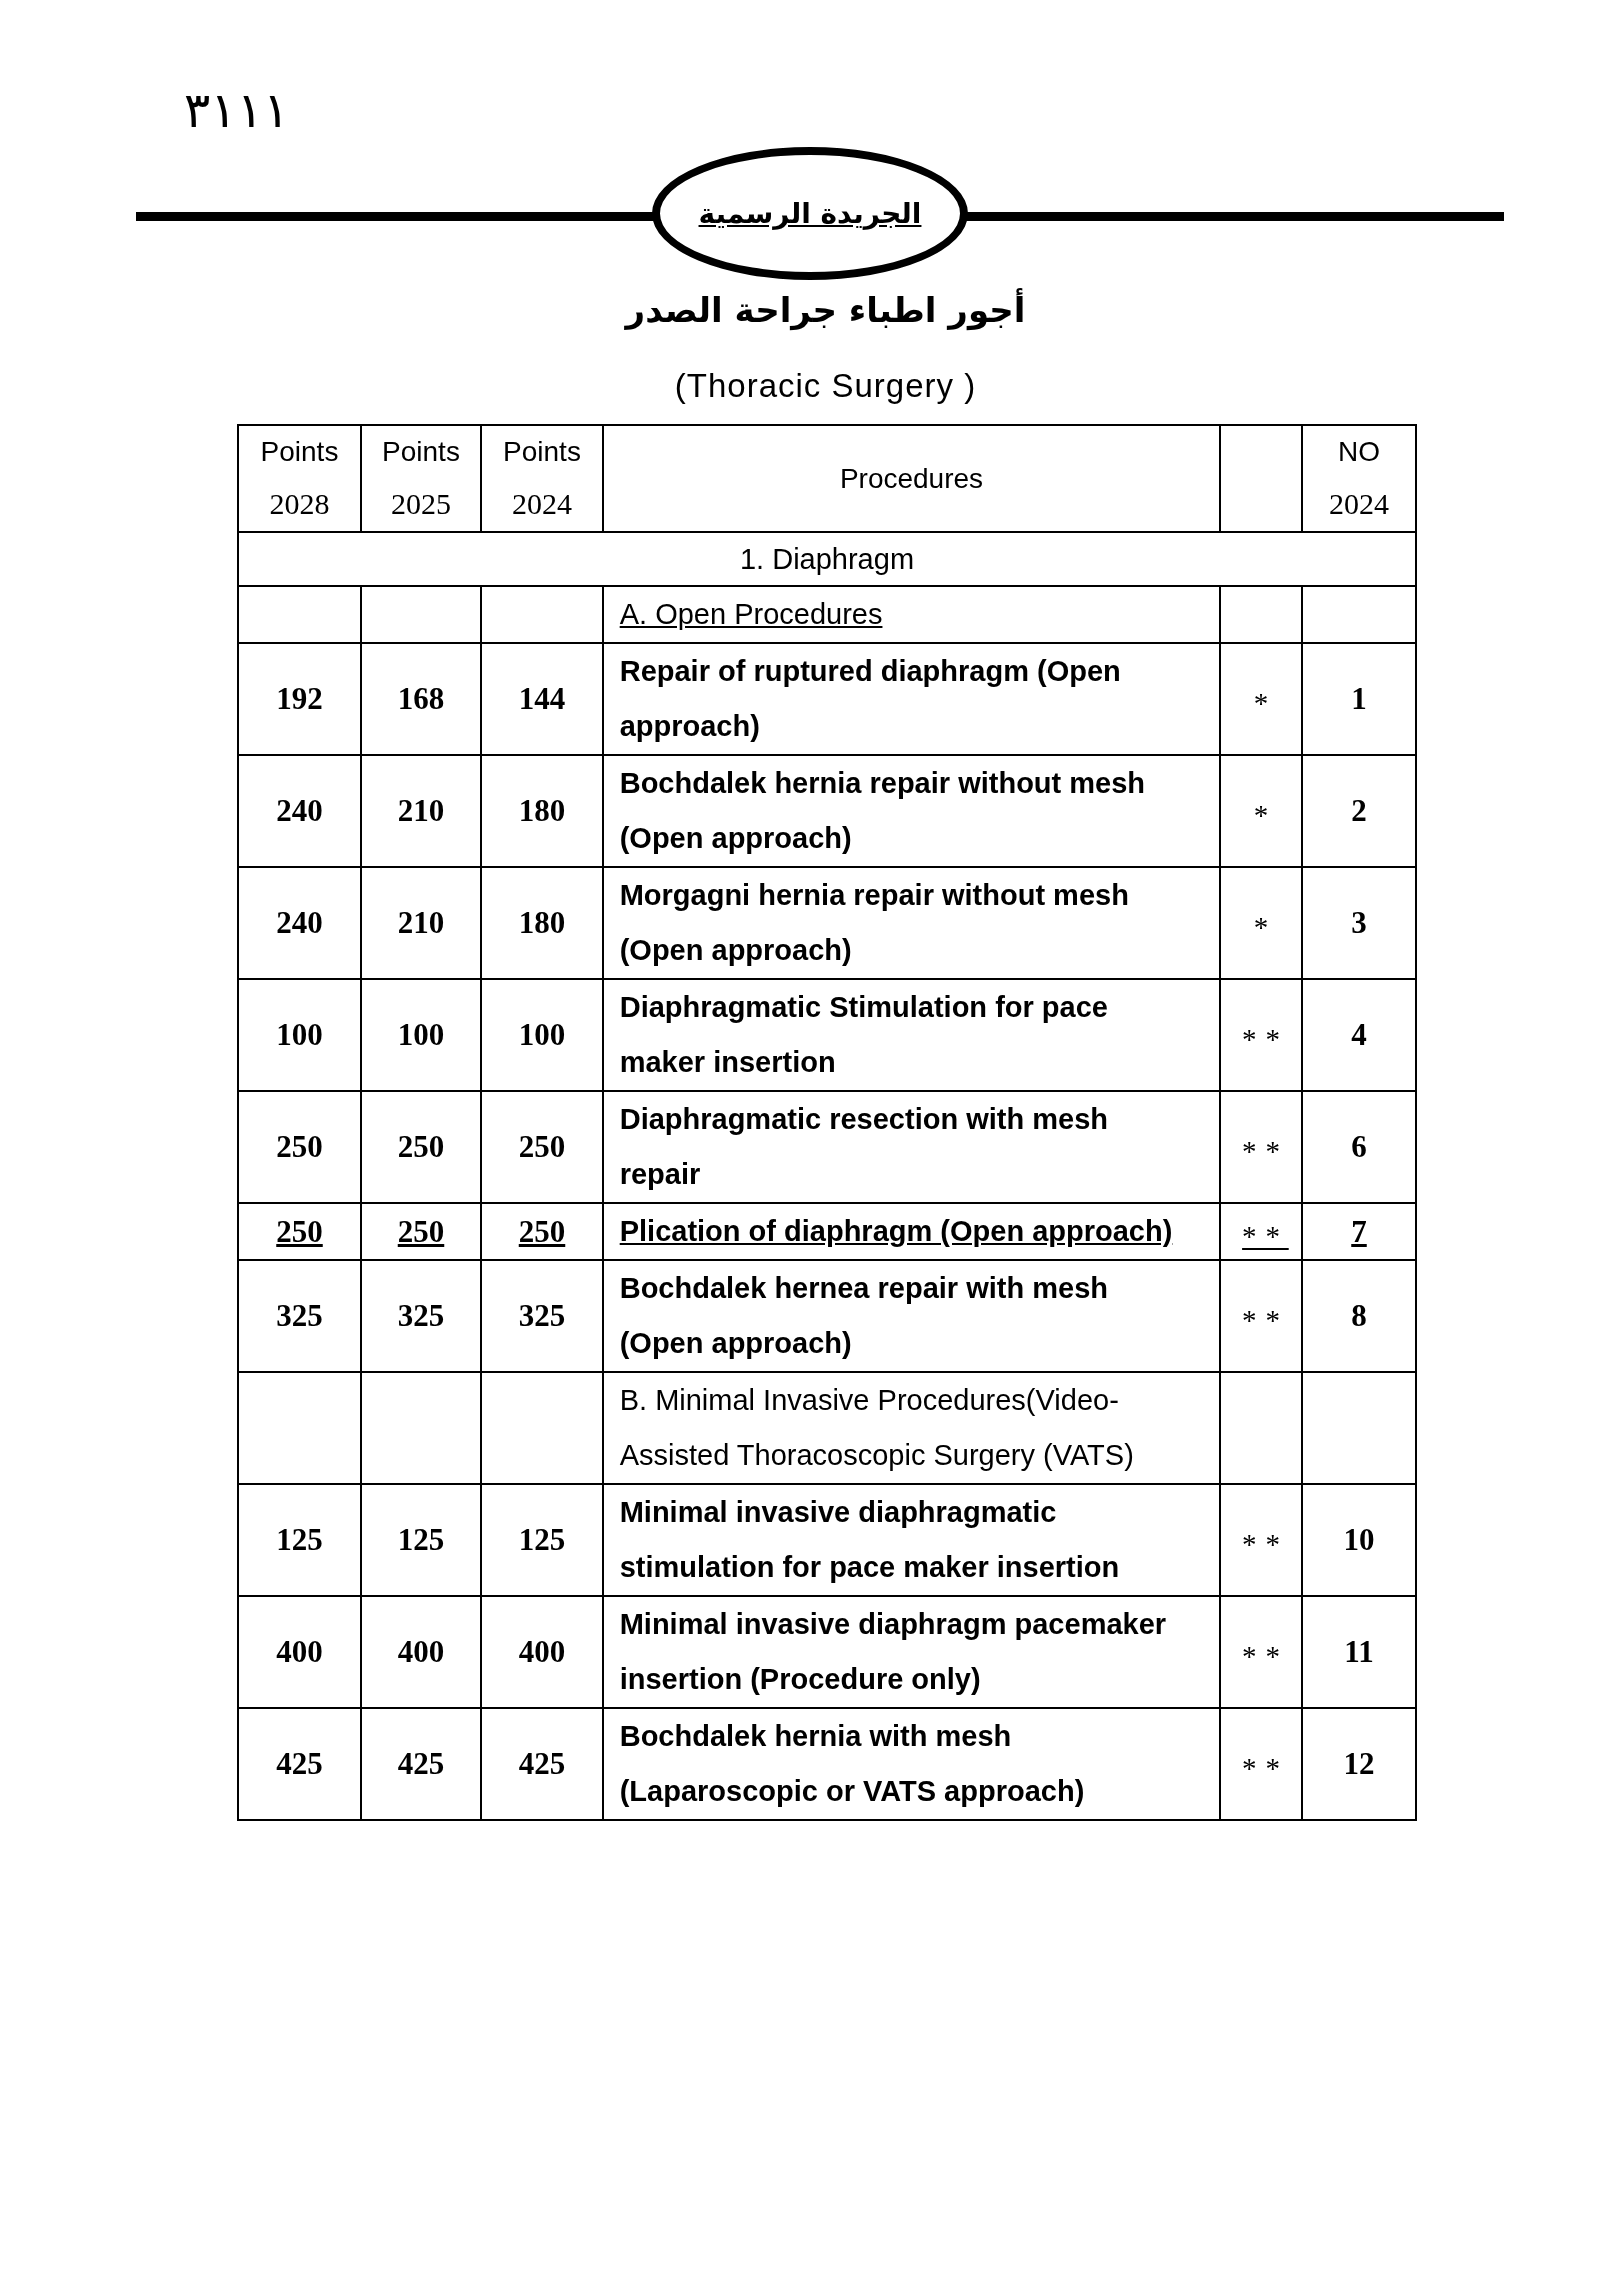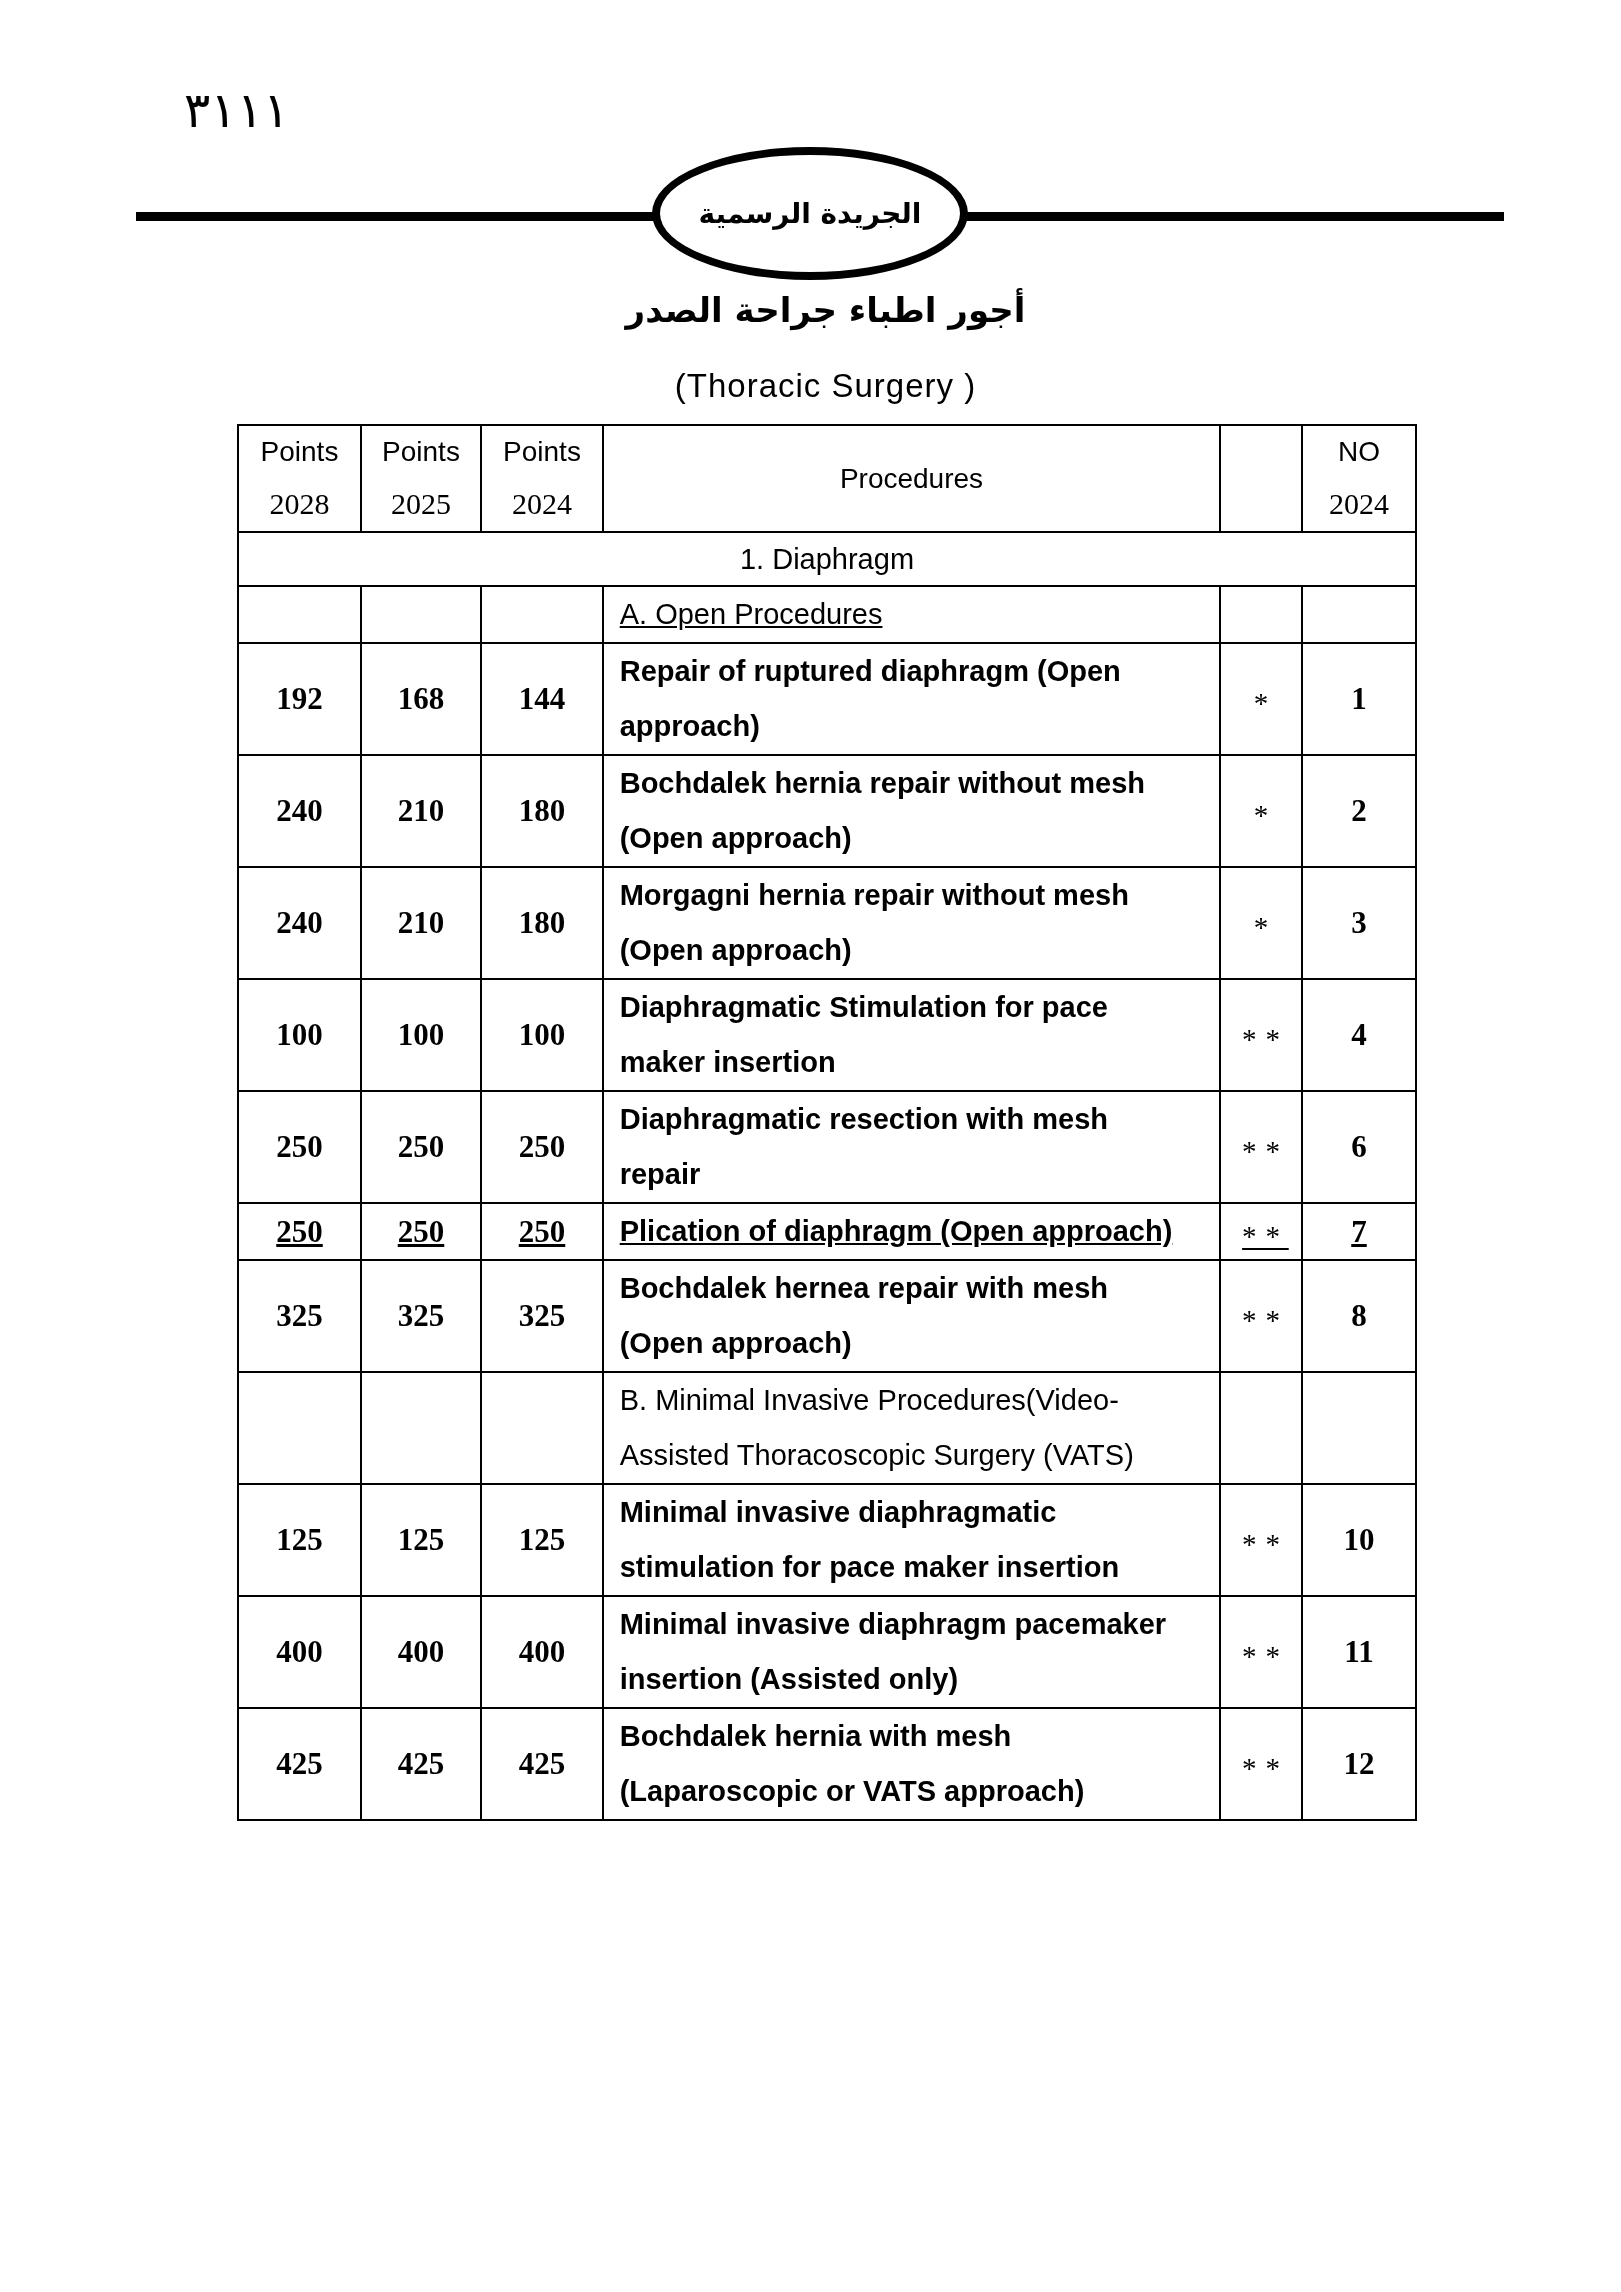--- a/index.html
+++ b/index.html
@@ -19,21 +19,21 @@
     width:1368px; height:8.8px; background:#000;
   }
   .gazette-ellipse {
     position:absolute; left:652px; top:147px;
     width:316px; height:133px; box-sizing:border-box;
     border:8.8px solid #000; border-radius:50%;
     background:#fff; display:flex; align-items:center; justify-content:center;
   }
   .gazette-ellipse span {
     font-family:"DejaVu Sans", sans-serif;
-    font-weight:bold; font-size:28px; direction:rtl;
+    font-weight:bold; font-size:28px; direction:rtl;text-decoration:underline;
   }
   .title-ar {
     position:absolute; left:237px; top:290px; width:1177px;
     text-align:center; direction:rtl;
     font-family:"DejaVu Sans", sans-serif;
     font-weight:bold; font-size:34px;
   }
   .title-en {
     position:absolute; left:237px; top:367px; width:1177px;
     text-align:center; font-size:33px; letter-spacing:1px;
@@ -218,21 +218,21 @@
         <td class="proc">Minimal invasive diaphragmatic
 stimulation for pace maker insertion</td>
         <td class="mark">**</td>
         <td class="num">10</td>
       </tr>
       <tr class="row-data h2">
         <td class="num">400</td>
         <td class="num">400</td>
         <td class="num">400</td>
         <td class="proc">Minimal invasive diaphragm pacemaker
-insertion (Assisted only)</td>
+insertion (Procedure only)</td>
         <td class="mark">**</td>
         <td class="num">11</td>
       </tr>
       <tr class="row-data h2">
         <td class="num">425</td>
         <td class="num">425</td>
         <td class="num">425</td>
         <td class="proc">Bochdalek hernia with mesh
 (Laparoscopic or VATS approach)</td>
         <td class="mark">**</td>

